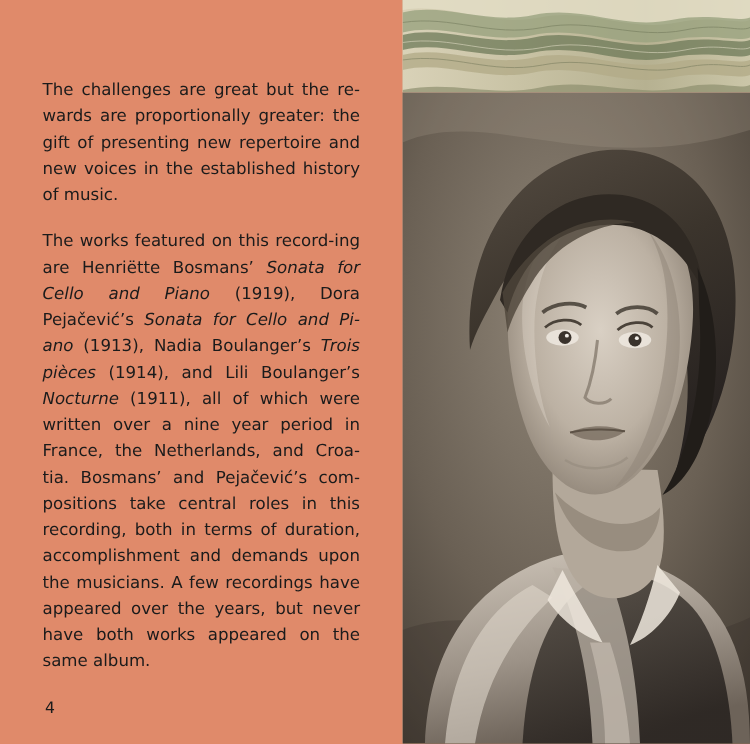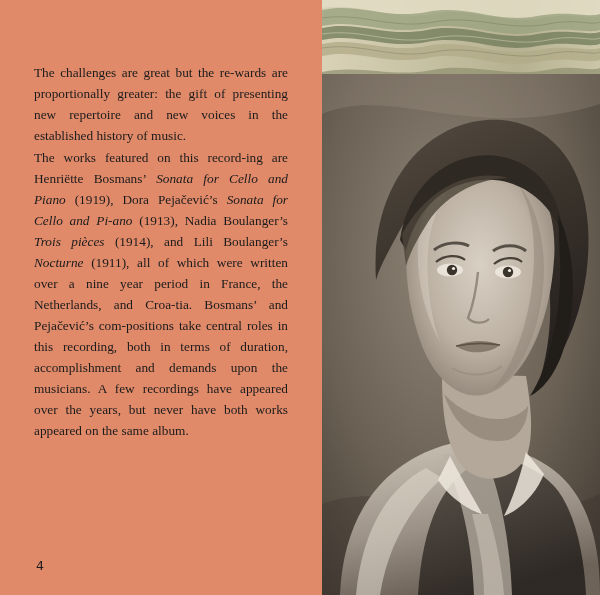--- a/index.html
+++ b/index.html
@@ -30,24 +30,23 @@
     padding: 62px 34px 0 34px;
   }
   .para {
     color: #1b1b1b;
     font-size: 13.3px;
     line-height: 1.58;
     text-align: justify;
     text-justify: inter-word;
     margin: 0 0 0 0;
     hyphens: manual;
-    font-family: Liberation Serif, serif;
   }
   .para + .para {
-    margin-top: 1px;
+    margin-top: 16px;
   }
   .para em {
     font-style: italic;
   }
   .page-number {
     position: absolute;
     left: 36px;
     bottom: 22px;
     font-size: 12.5px;
     color: #1b1b1b;

